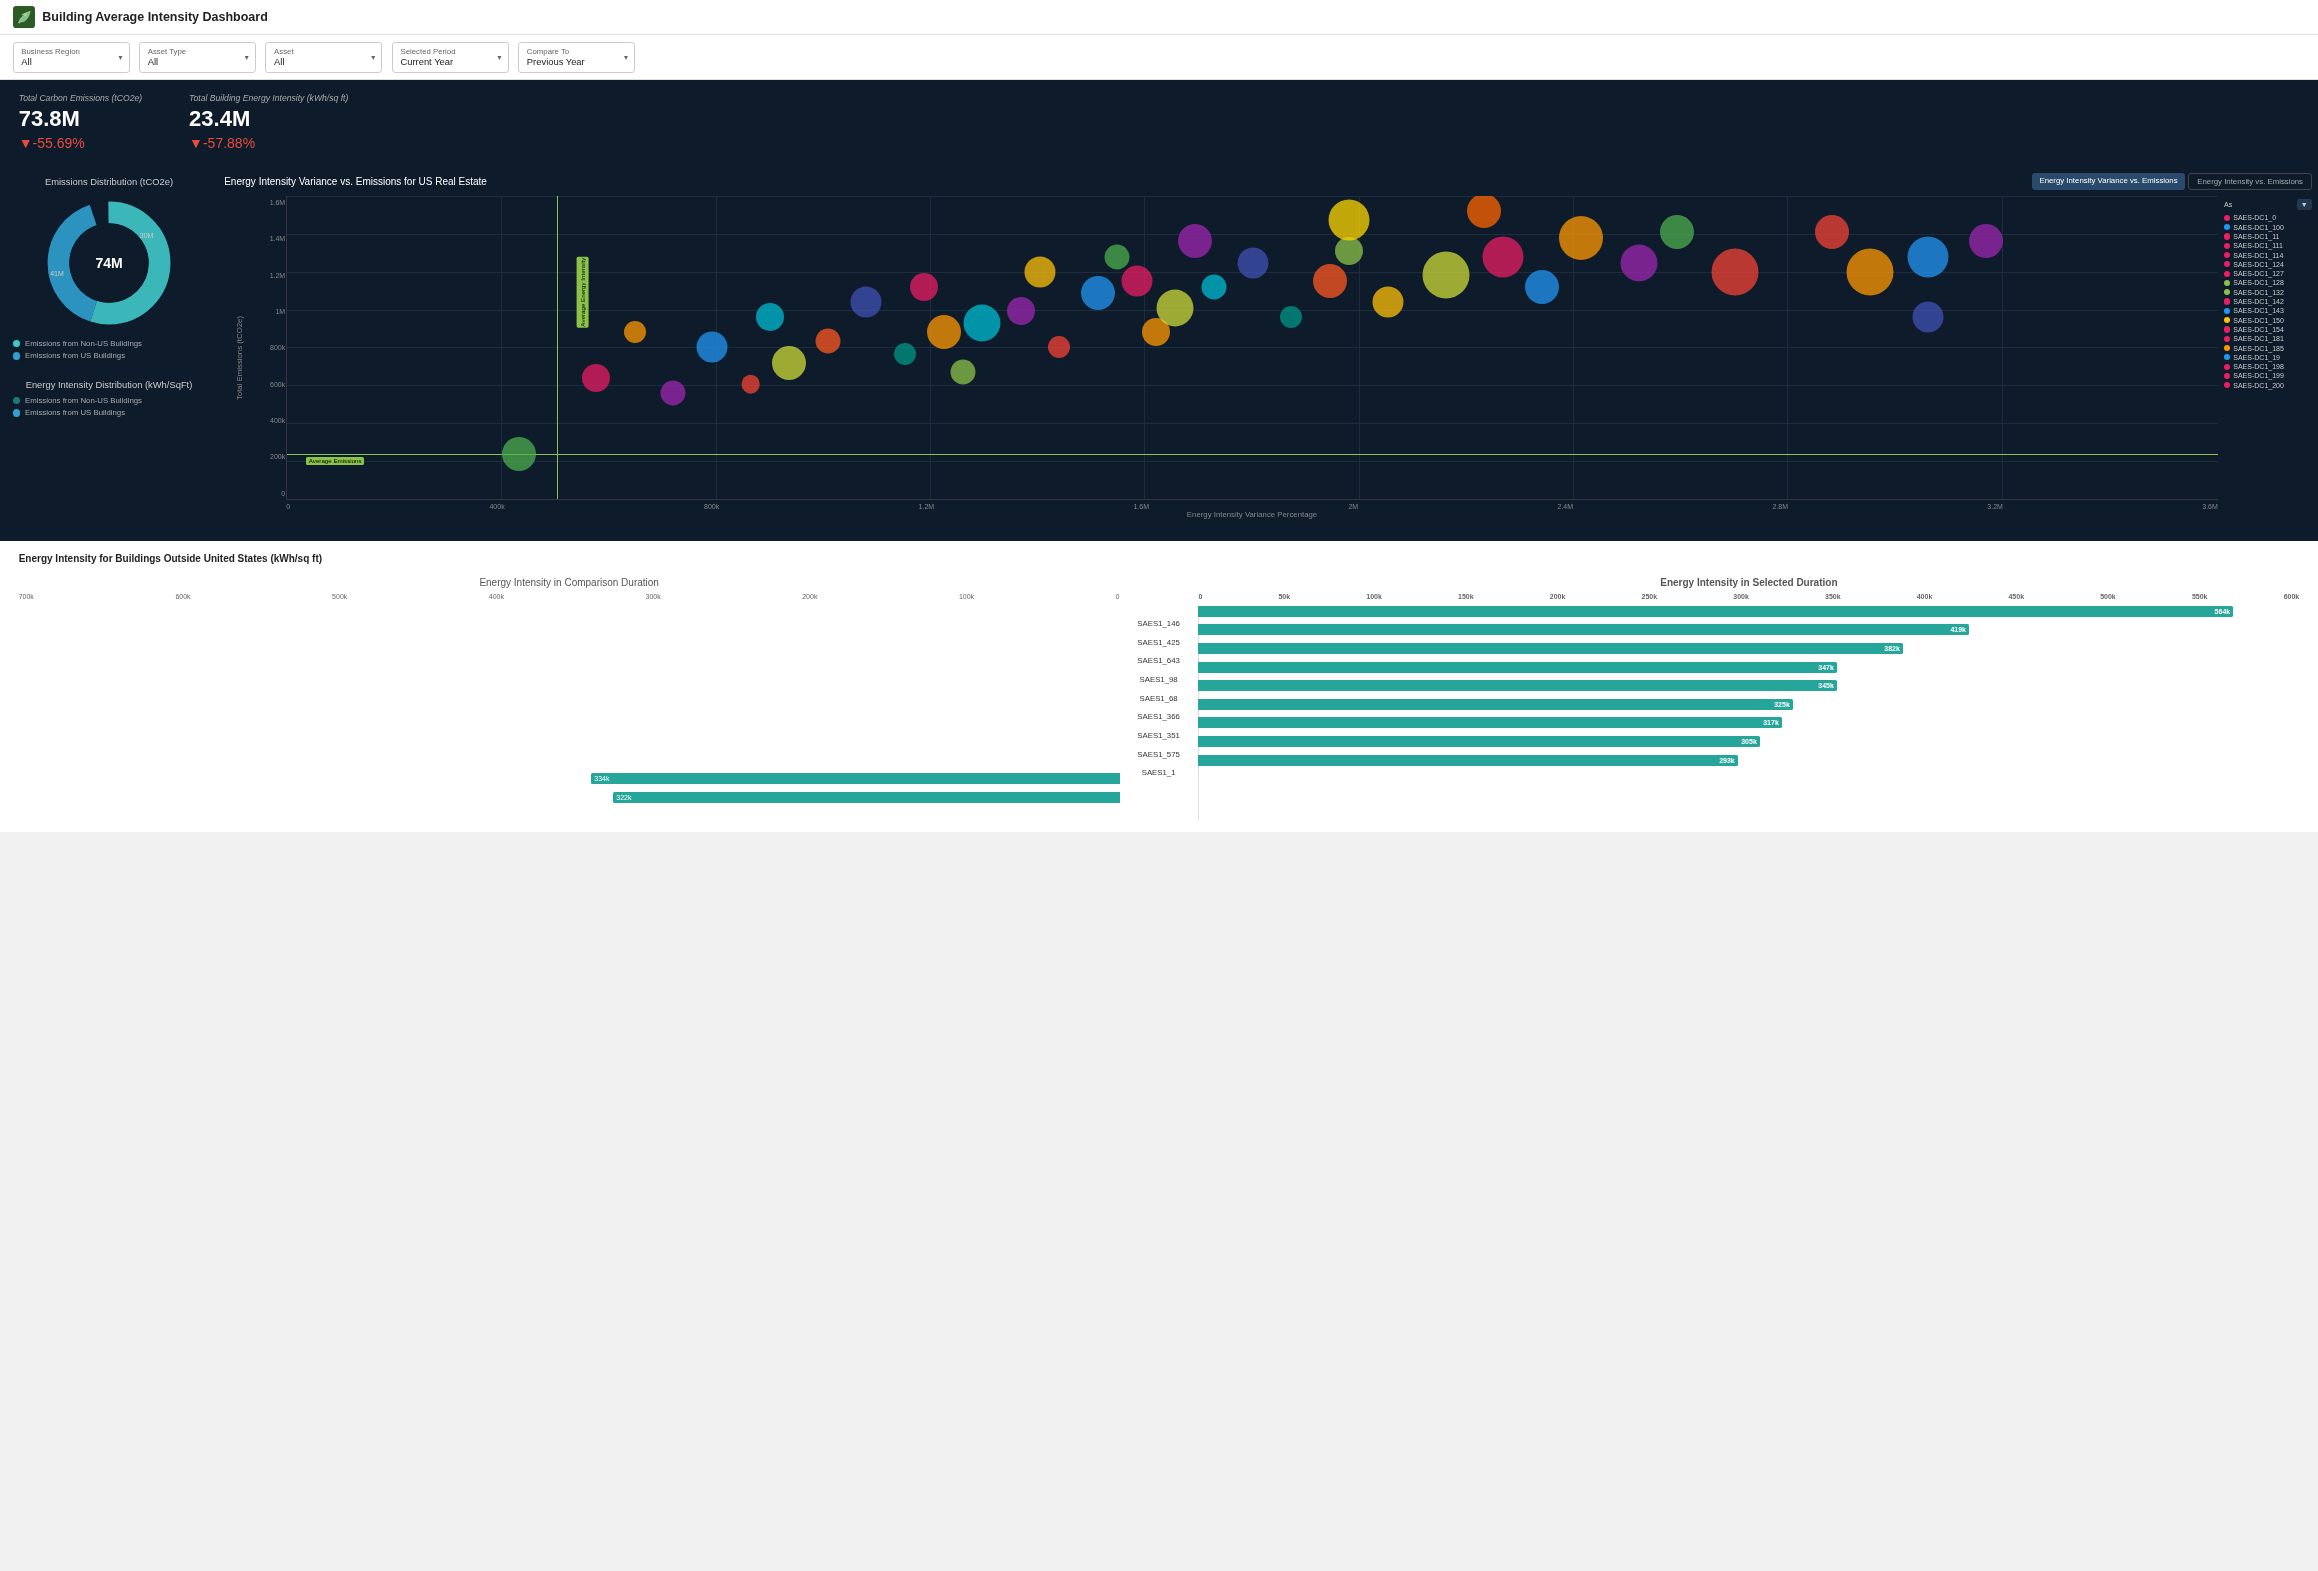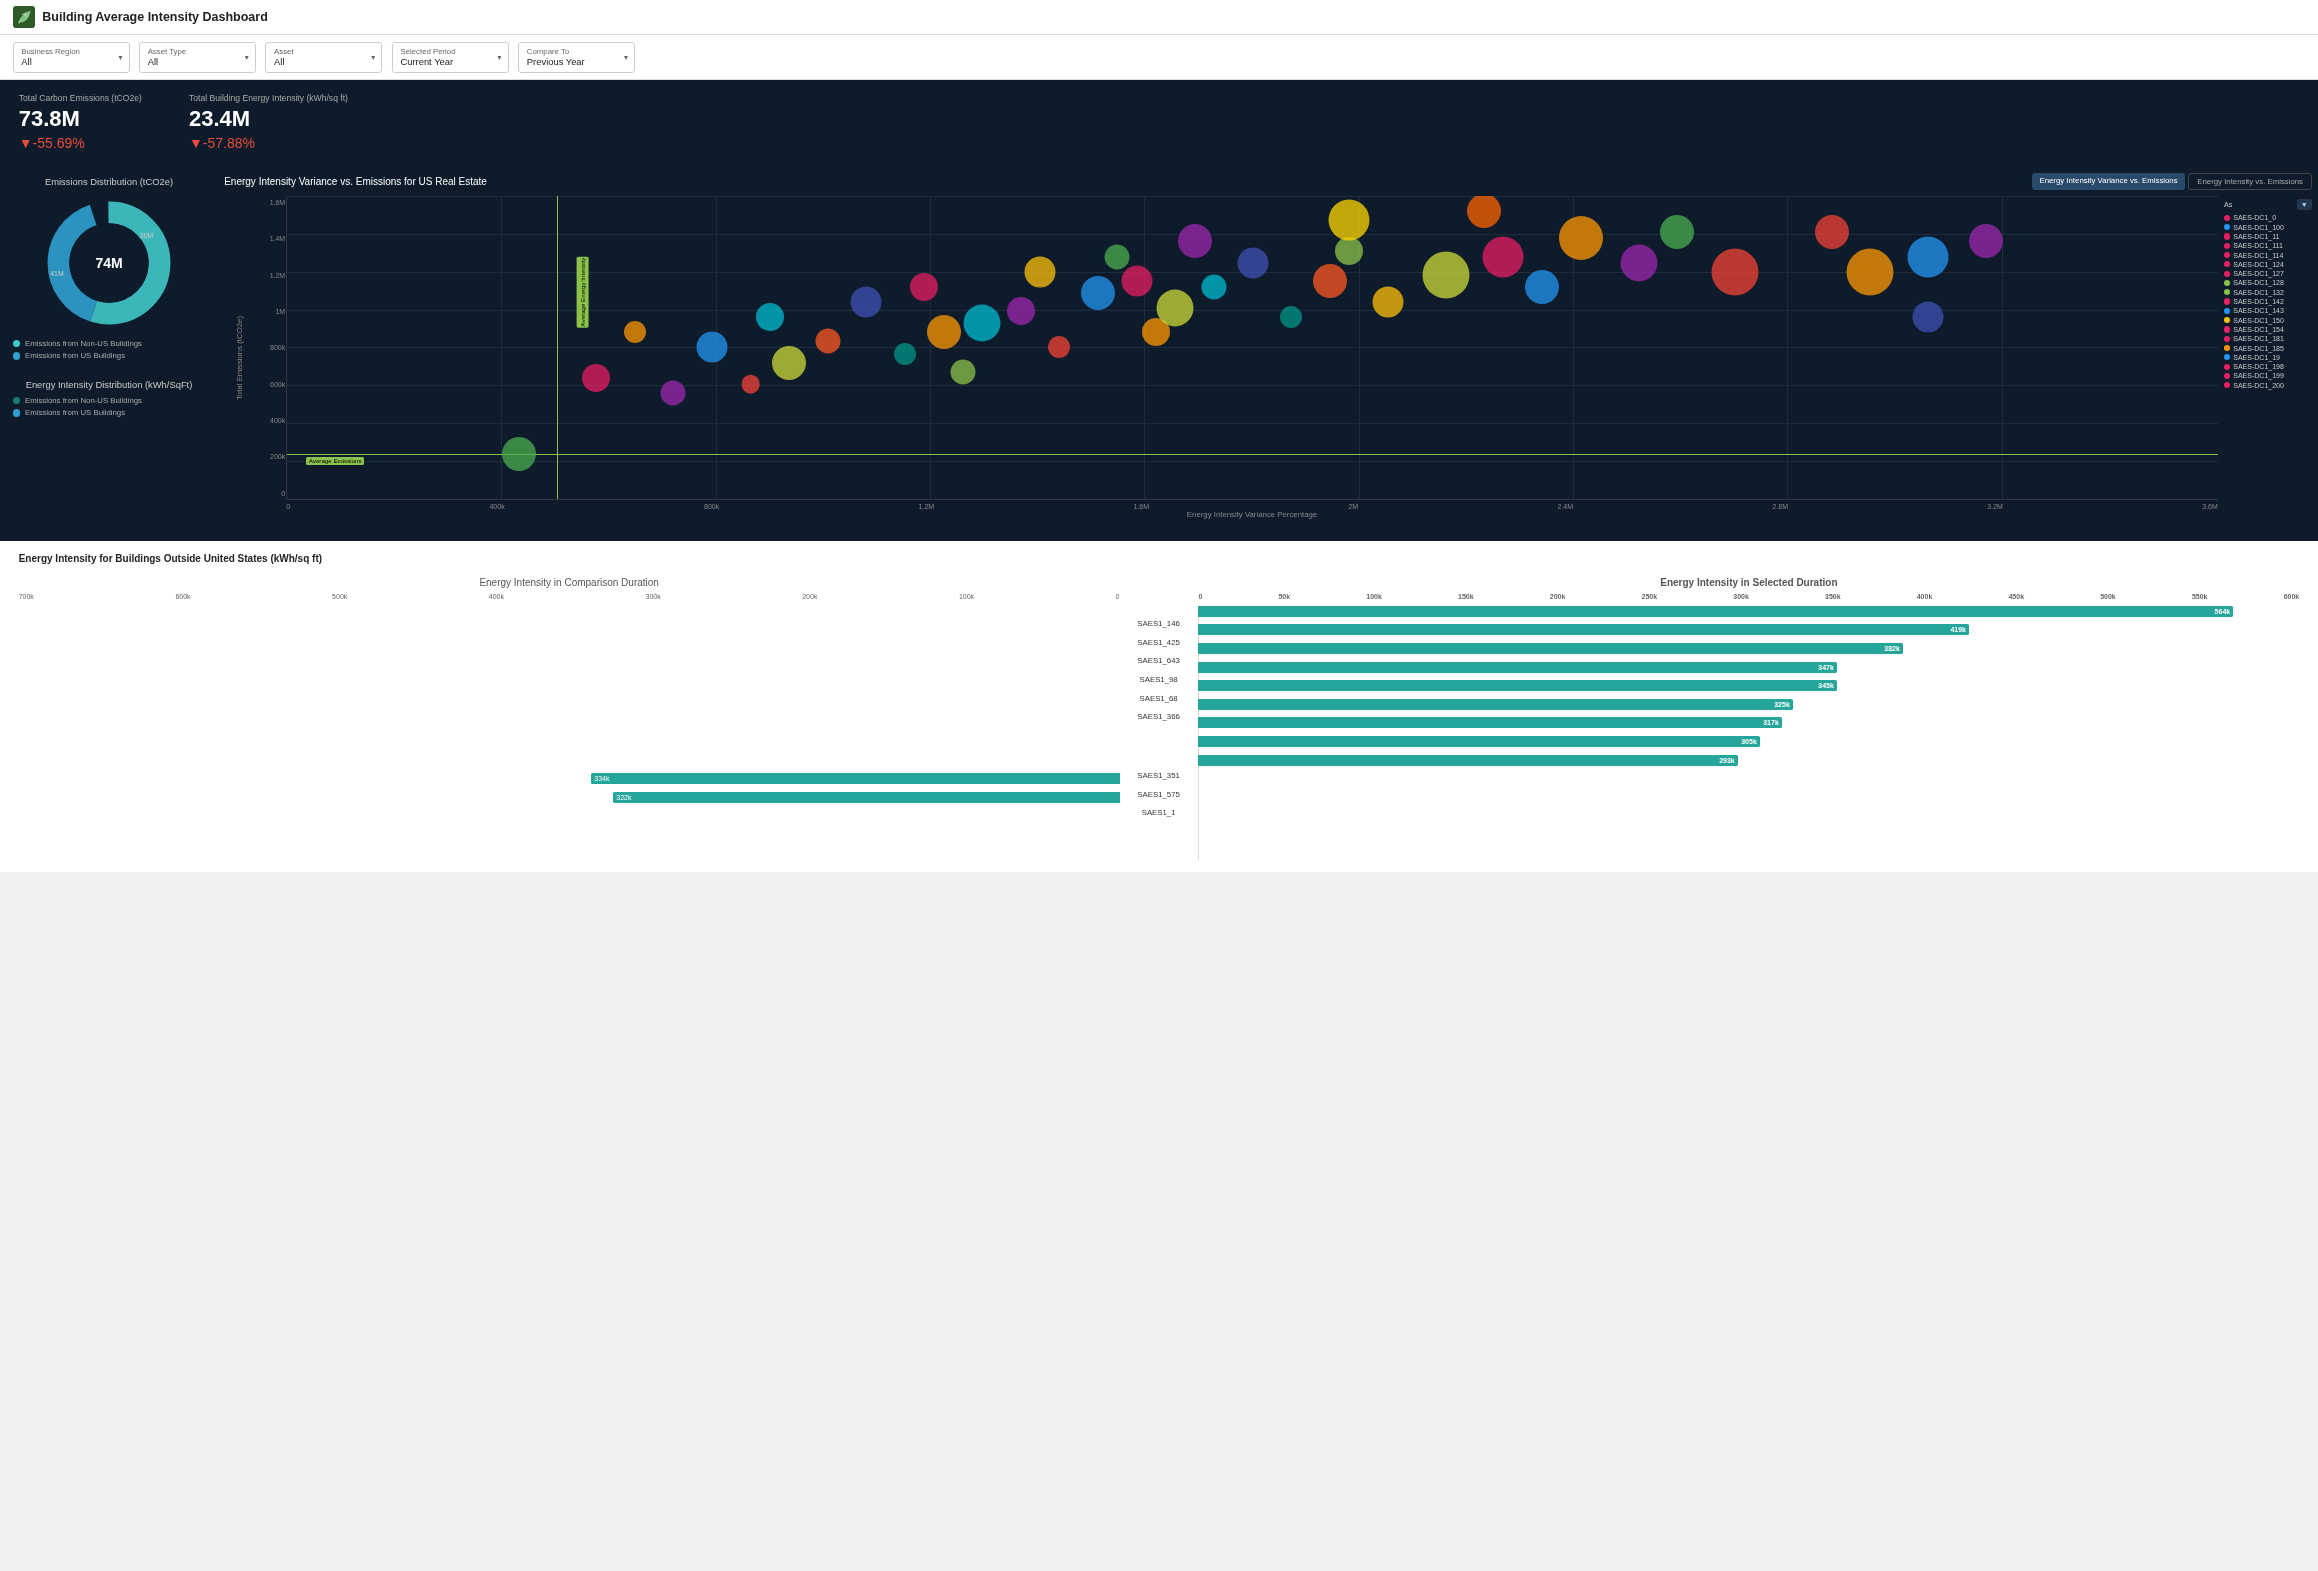--- a/index.html
+++ b/index.html
@@ -49,21 +49,21 @@
     .main-content { padding: 0; }
 
     
     .kpi-section {
       background: #0d1b2a;
       padding: 12.5px 18.7px;
       display: flex;
       gap: 47px;
     }
     .kpi-item { }
-    .kpi-label { font-size: 8.6px; color: #aaa; margin-bottom: 3.1px; }
+    .kpi-label { font-size: 8.6px; color: #aaa; margin-bottom: 3.1px; font-style: italic; }
     .kpi-value { font-size: 22px; font-weight: 700; color: #fff; }
     .kpi-change { font-size: 14px; color: #e74c3c; margin-top: 3px; }
     .kpi-change.down { color: #e74c3c; }
 
     
     .middle-section {
       background: #0d1b2a;
       display: flex;
       padding: 0 0 12.5px 0;
       gap: 0;
@@ -480,21 +480,21 @@
       </div>
 
       <div style="width:78px;padding-top:37px;">
         <div id="bar-center-rows">
             <div style="font-size: 7.8px; color: rgb(51, 51, 51); text-align: center; height: 18.7px; display: flex; align-items: center; justify-content: center;">SAES1_146</div>
             <div style="font-size: 7.8px; color: rgb(51, 51, 51); text-align: center; height: 18.7px; display: flex; align-items: center; justify-content: center;">SAES1_425</div>
             <div style="font-size: 7.8px; color: rgb(51, 51, 51); text-align: center; height: 18.7px; display: flex; align-items: center; justify-content: center;">SAES1_643</div>
             <div style="font-size: 7.8px; color: rgb(51, 51, 51); text-align: center; height: 18.7px; display: flex; align-items: center; justify-content: center;">SAES1_98</div>
             <div style="font-size: 7.8px; color: rgb(51, 51, 51); text-align: center; height: 18.7px; display: flex; align-items: center; justify-content: center;">SAES1_68</div>
             <div style="font-size: 7.8px; color: rgb(51, 51, 51); text-align: center; height: 18.7px; display: flex; align-items: center; justify-content: center;">SAES1_366</div>
-            <div style="font-size: 7.8px; color: rgb(51, 51, 51); text-align: center; height: 18.7px; display: flex; align-items: center; justify-content: center; margin-top: 40px;">SAES1_351</div>
+            <div style="font-size: 7.8px; color: rgb(51, 51, 51); text-align: center; height: 18.7px; display: flex; align-items: center; justify-content: center;">SAES1_351</div>
             <div style="font-size: 7.8px; color: rgb(51, 51, 51); text-align: center; height: 18.7px; display: flex; align-items: center; justify-content: center;">SAES1_575</div>
             <div style="font-size: 7.8px; color: rgb(51, 51, 51); text-align: center; height: 18.7px; display: flex; align-items: center; justify-content: center;">SAES1_1</div>
             <div style="font-size: 7.8px; color: rgb(51, 51, 51); text-align: center; height: 18.7px; display: flex; align-items: center; justify-content: center;"></div>
             <div style="font-size: 7.8px; color: rgb(51, 51, 51); text-align: center; height: 18.7px; display: flex; align-items: center; justify-content: center;"></div>
           </div>
       </div>
 
       <div style="width:0.8px;background:#ddd;margin-top:37px;"></div>
 
       <div style="flex:1;font-weight:bold;">

